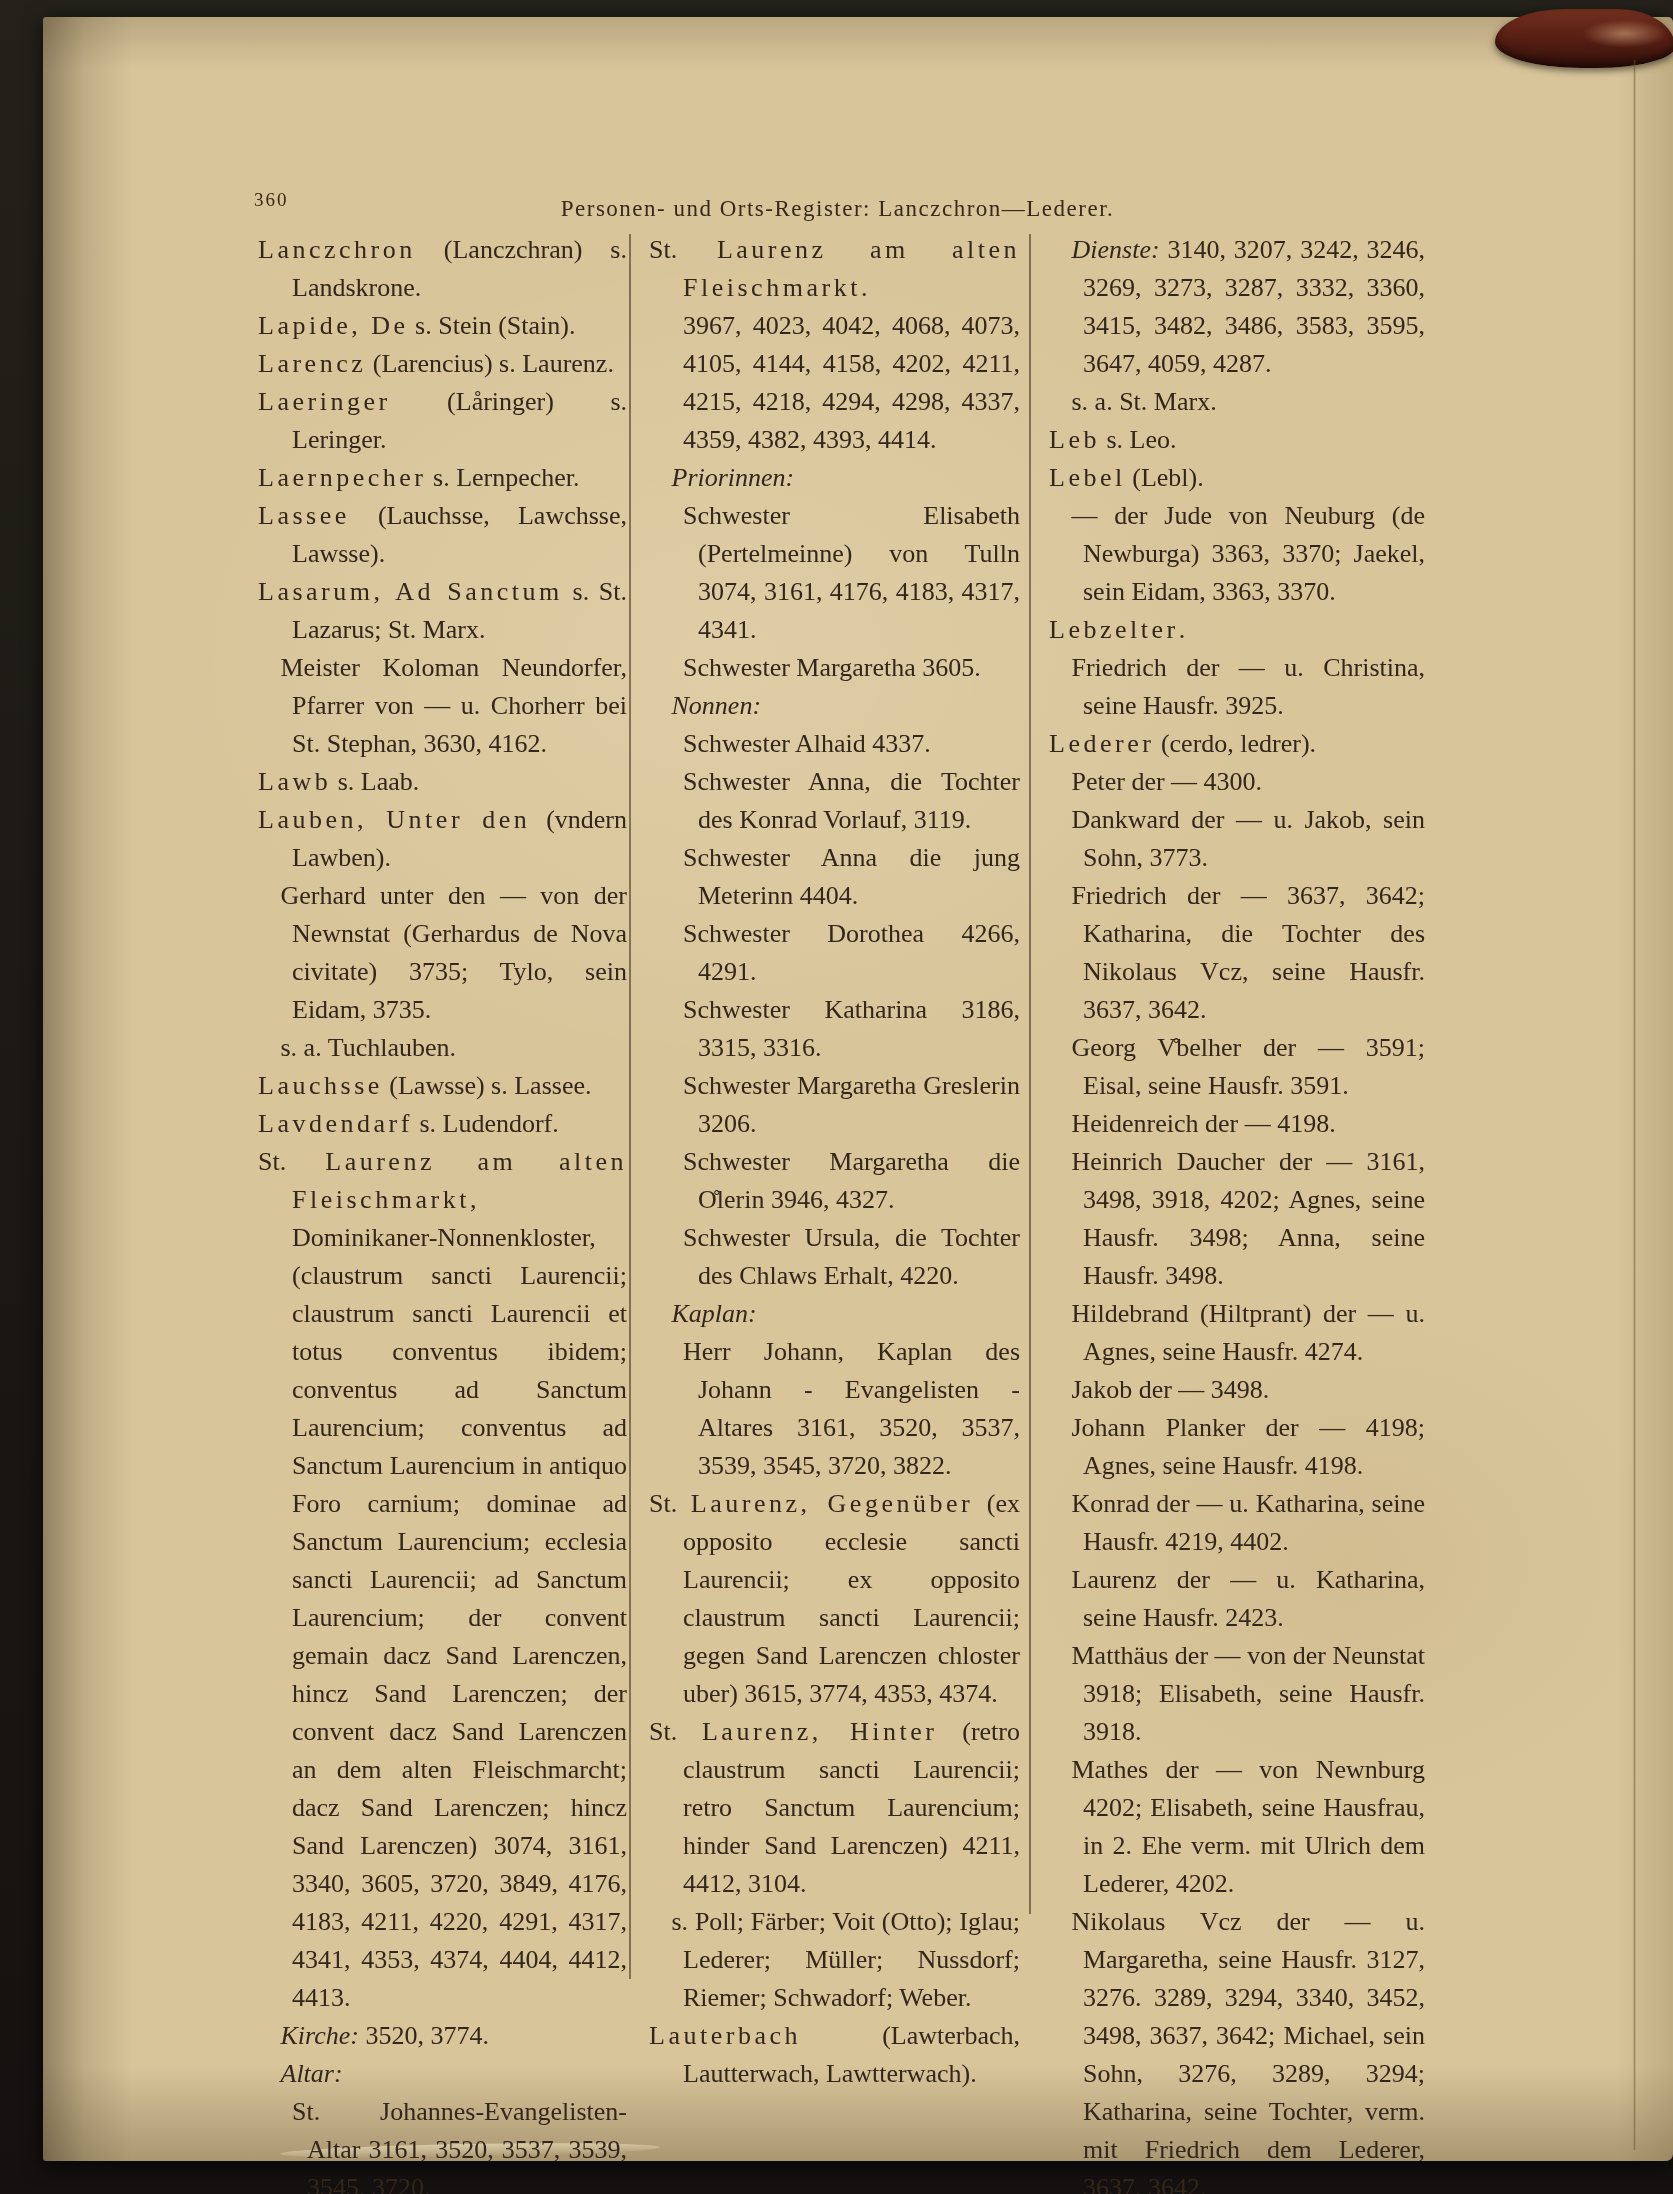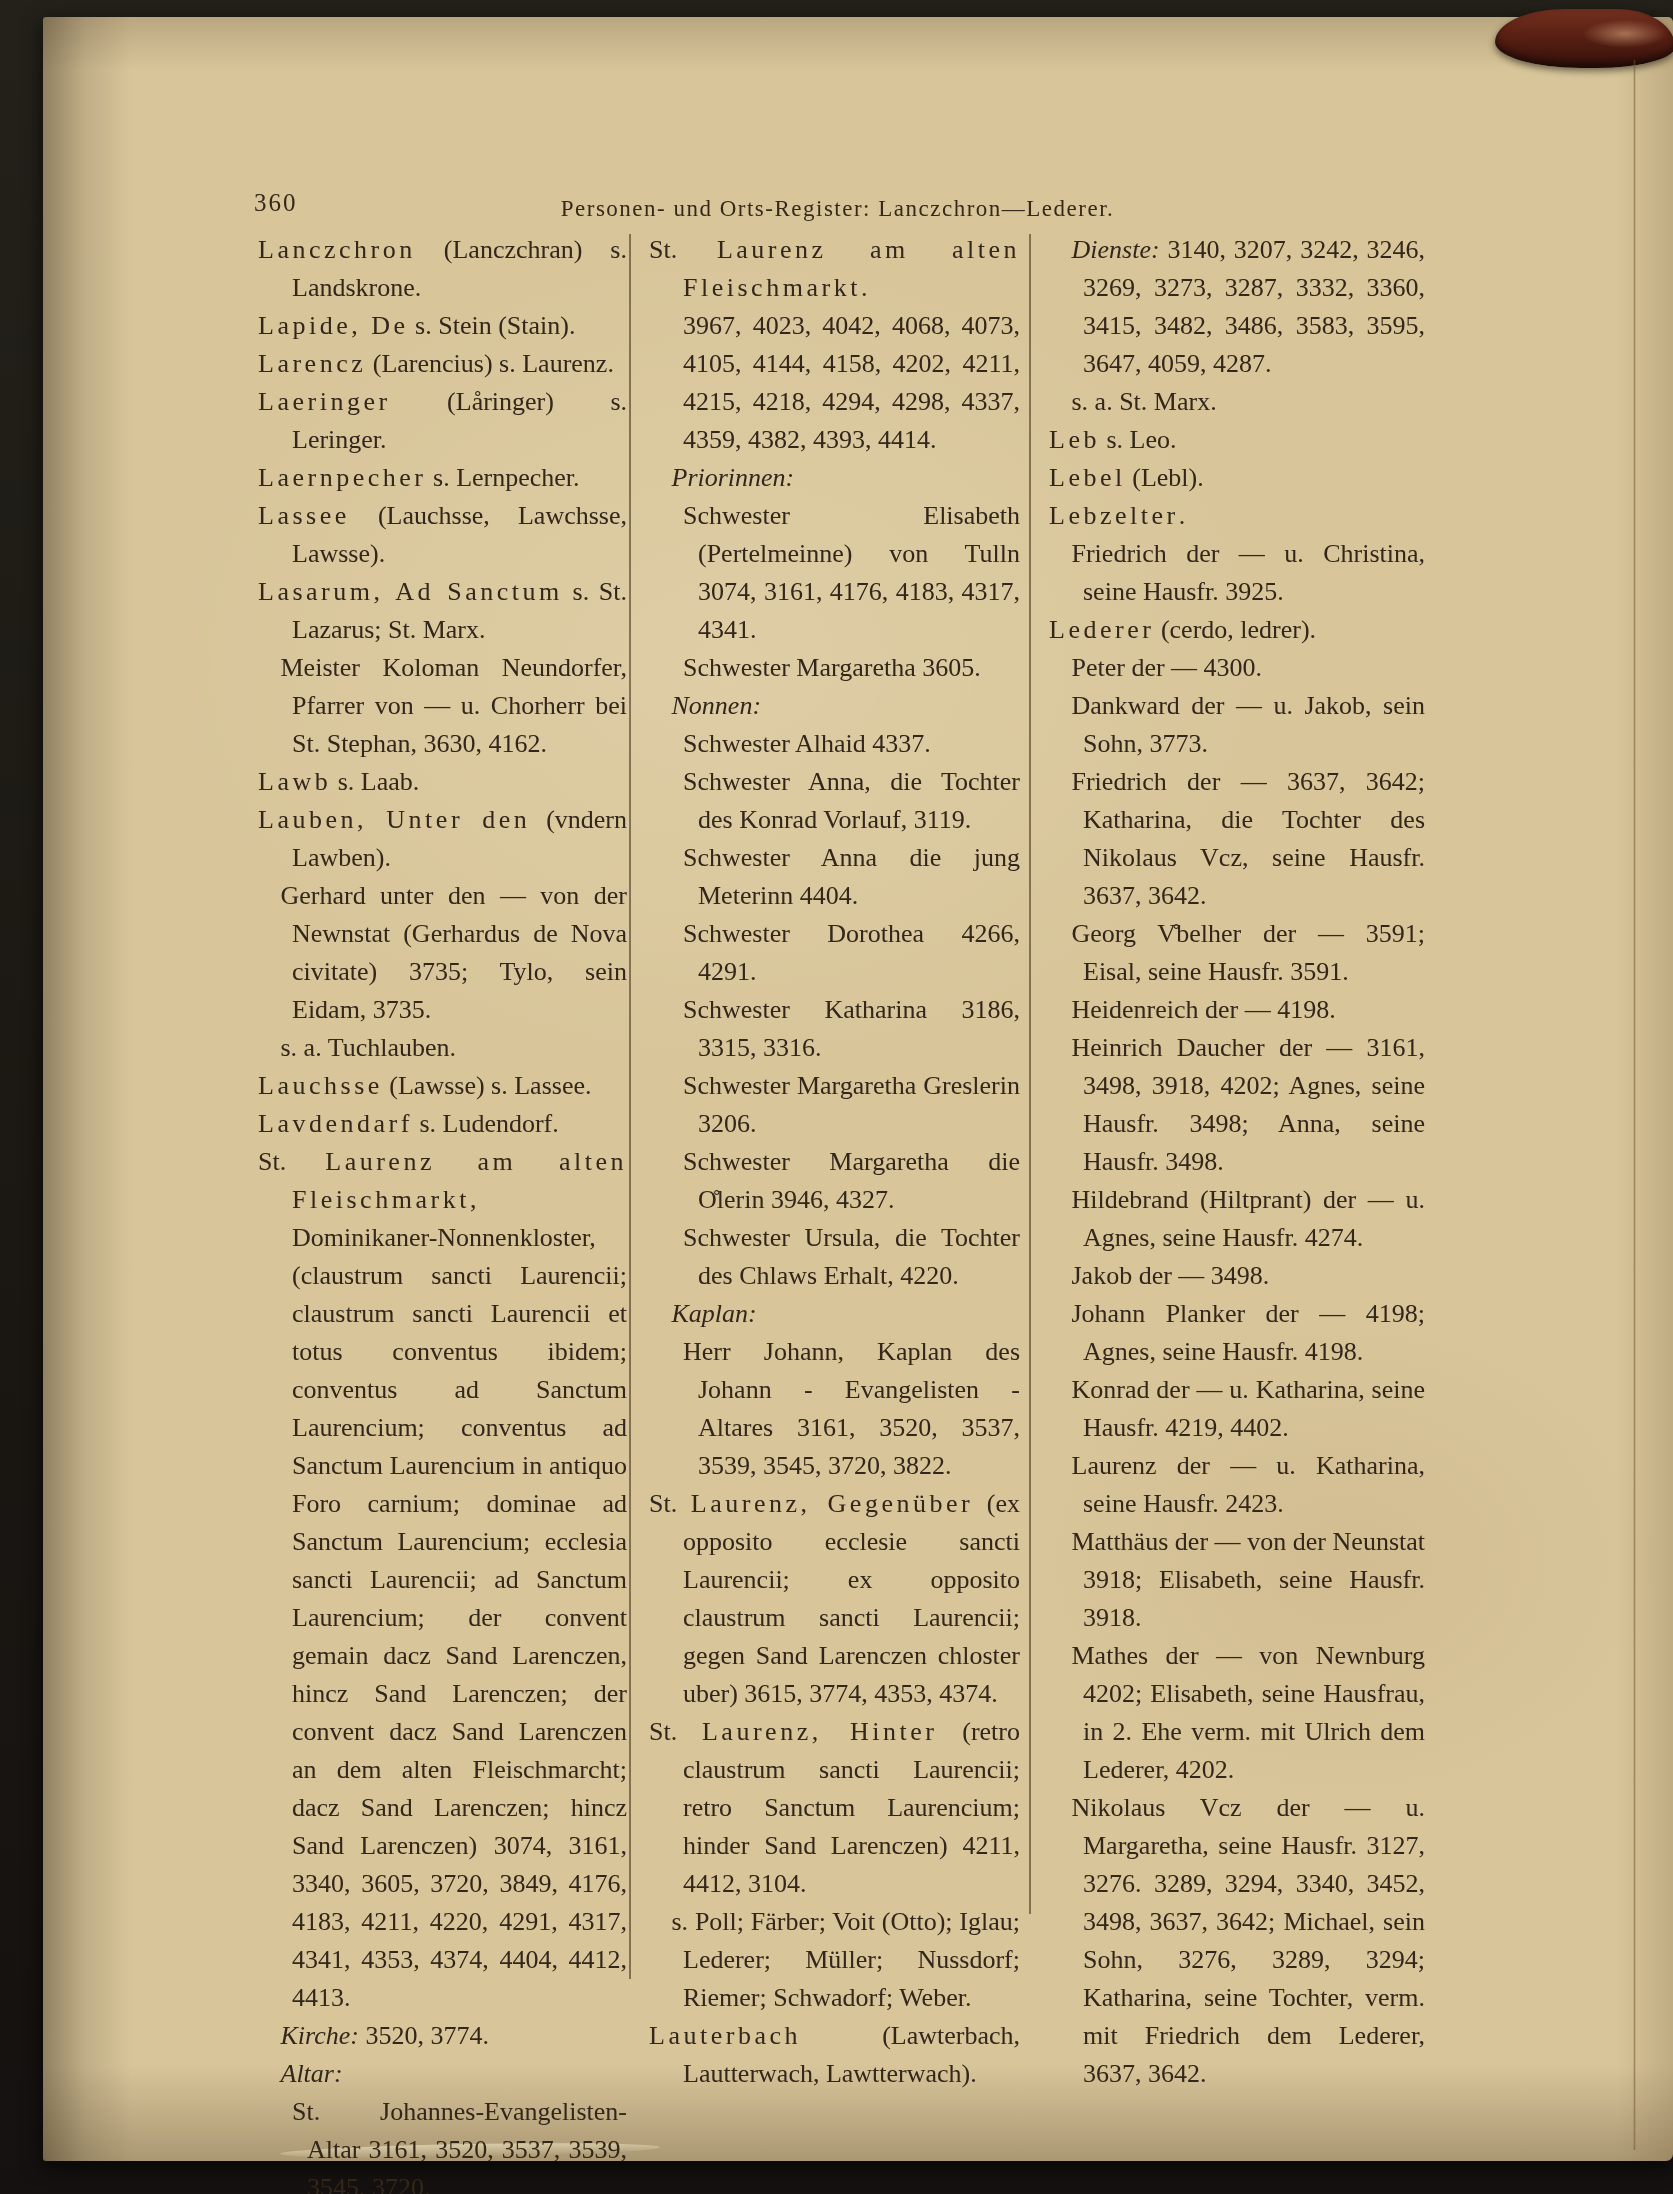--- a/index.html
+++ b/index.html
@@ -34,21 +34,21 @@
     background:linear-gradient(90deg, rgba(110,82,40,0), rgba(110,82,40,0.5), rgba(110,82,40,0));
   }
   .curl {
     position:absolute; left:280px; top:2144px; width:380px; height:13px;
     border-radius:50%;
     background:linear-gradient(180deg, rgba(238,226,192,0.65), rgba(238,226,192,0));
     transform:rotate(-1deg);
   }
   .pagenum {
     position:absolute; left:254px; top:189px;
-    font-size:25px; letter-spacing:2px; color:#36291a;
+    font-size:19px; letter-spacing:2px; color:#36291a;
   }
   .header {
     position:absolute; left:245px; top:196px; width:1185px;
     text-align:center; font-size:23px; letter-spacing:1.5px; color:#36291a;
     white-space:nowrap;
   }
   .rule { position:absolute; width:1.5px; background:rgba(58,44,24,0.55); }
   .rule1 { left:629px; top:234px; height:1745px; }
   .rule2 { left:1029px; top:234px; height:1680px; }
   .col {
@@ -121,20 +121,21 @@
       <p class="entry e0"><span>St. </span><span class="spaced">Laurenz, Gegenüber</span><span> (ex opposito ecclesie sancti Laurencii; ex opposito claustrum sancti Laurencii; gegen Sand Larenczen chloster uber) 3615, 3774, 4353, 4374.</span></p>
       <p class="entry e0"><span>St. </span><span class="spaced">Laurenz, Hinter</span><span> (retro claustrum sancti Laurencii; retro Sanctum Laurencium; hinder Sand Larenczen) 4211, 4412, 3104.</span></p>
       <p class="entry e1"><span>s. Poll; Färber; Voit (Otto); Iglau; Lederer; Müller; Nussdorf; Riemer; Schwadorf; Weber.</span></p>
       <p class="entry e0"><span class="spaced">Lauterbach</span><span> (Lawterbach, Lautterwach, Lawtterwach).</span></p>
     </div>
   <div class="col col3">
       <p class="entry e1"><span class="italic">Dienste:</span><span> 3140, 3207, 3242, 3246, 3269, 3273, 3287, 3332, 3360, 3415, 3482, 3486, 3583, 3595, 3647, 4059, 4287.</span></p>
       <p class="entry e1"><span>s. a. St. Marx.</span></p>
       <p class="entry e0"><span class="spaced">Leb</span><span> s. Leo.</span></p>
       <p class="entry e0"><span class="spaced">Lebel</span><span> (Lebl).</span></p>
+      <p class="entry e1"><span>— der Jude von Neuburg (de Newburga) 3363, 3370; Jaekel, sein Eidam, 3363, 3370.</span></p>
       <p class="entry e0"><span class="spaced">Lebzelter</span><span>.</span></p>
       <p class="entry e1"><span>Friedrich der — u. Christina, seine Hausfr. 3925.</span></p>
       <p class="entry e0"><span class="spaced">Lederer</span><span> (cerdo, ledrer).</span></p>
       <p class="entry e1"><span>Peter der — 4300.</span></p>
       <p class="entry e1"><span>Dankward der — u. Jakob, sein Sohn, 3773.</span></p>
       <p class="entry e1"><span>Friedrich der — 3637, 3642; Katharina, die Tochter des Nikolaus Vcz, seine Hausfr. 3637, 3642.</span></p>
       <p class="entry e1"><span>Georg V̊belher der — 3591; Eisal, seine Hausfr. 3591.</span></p>
       <p class="entry e1"><span>Heidenreich der — 4198.</span></p>
       <p class="entry e1"><span>Heinrich Daucher der — 3161, 3498, 3918, 4202; Agnes, seine Hausfr. 3498; Anna, seine Hausfr. 3498.</span></p>
       <p class="entry e1"><span>Hildebrand (Hiltprant) der — u. Agnes, seine Hausfr. 4274.</span></p>

